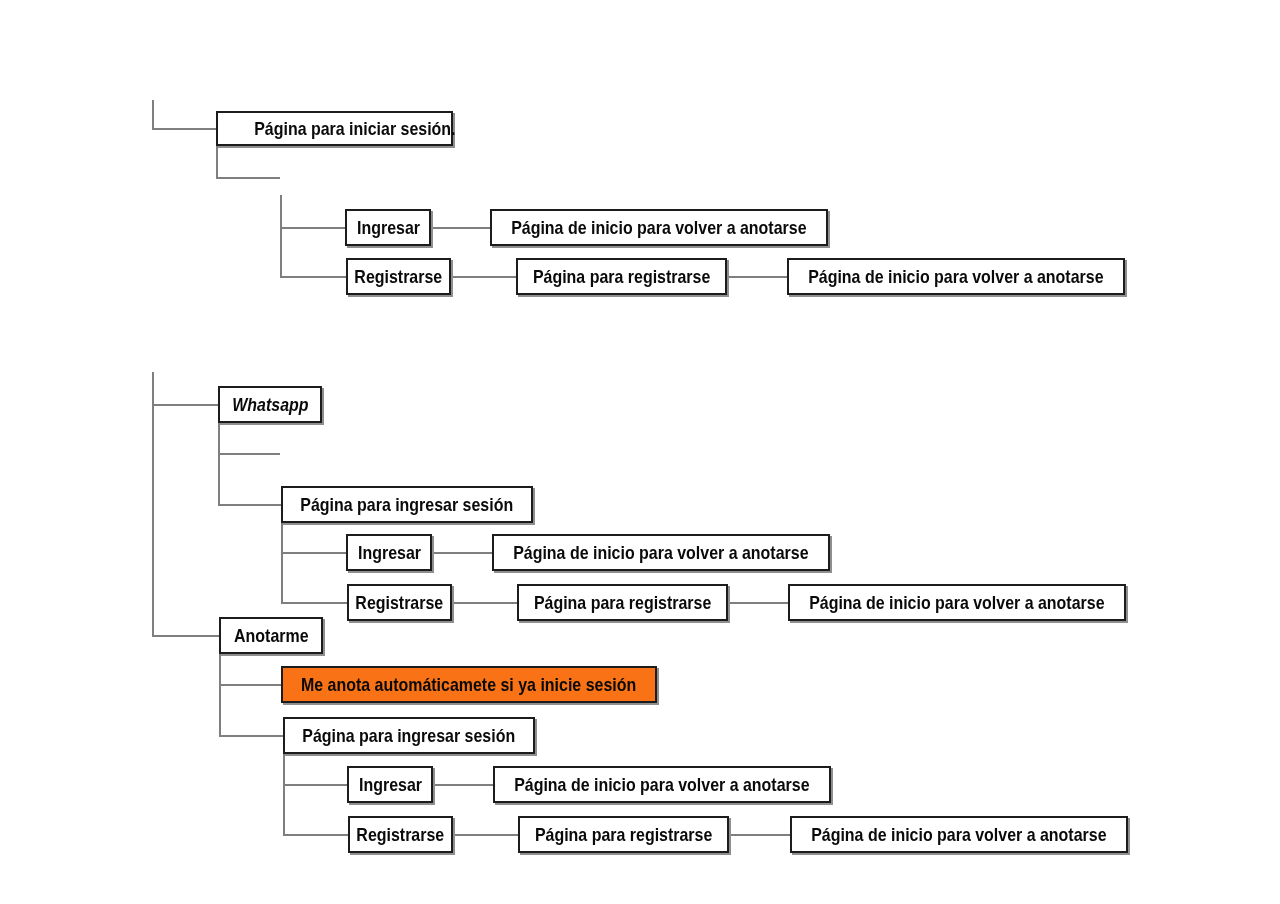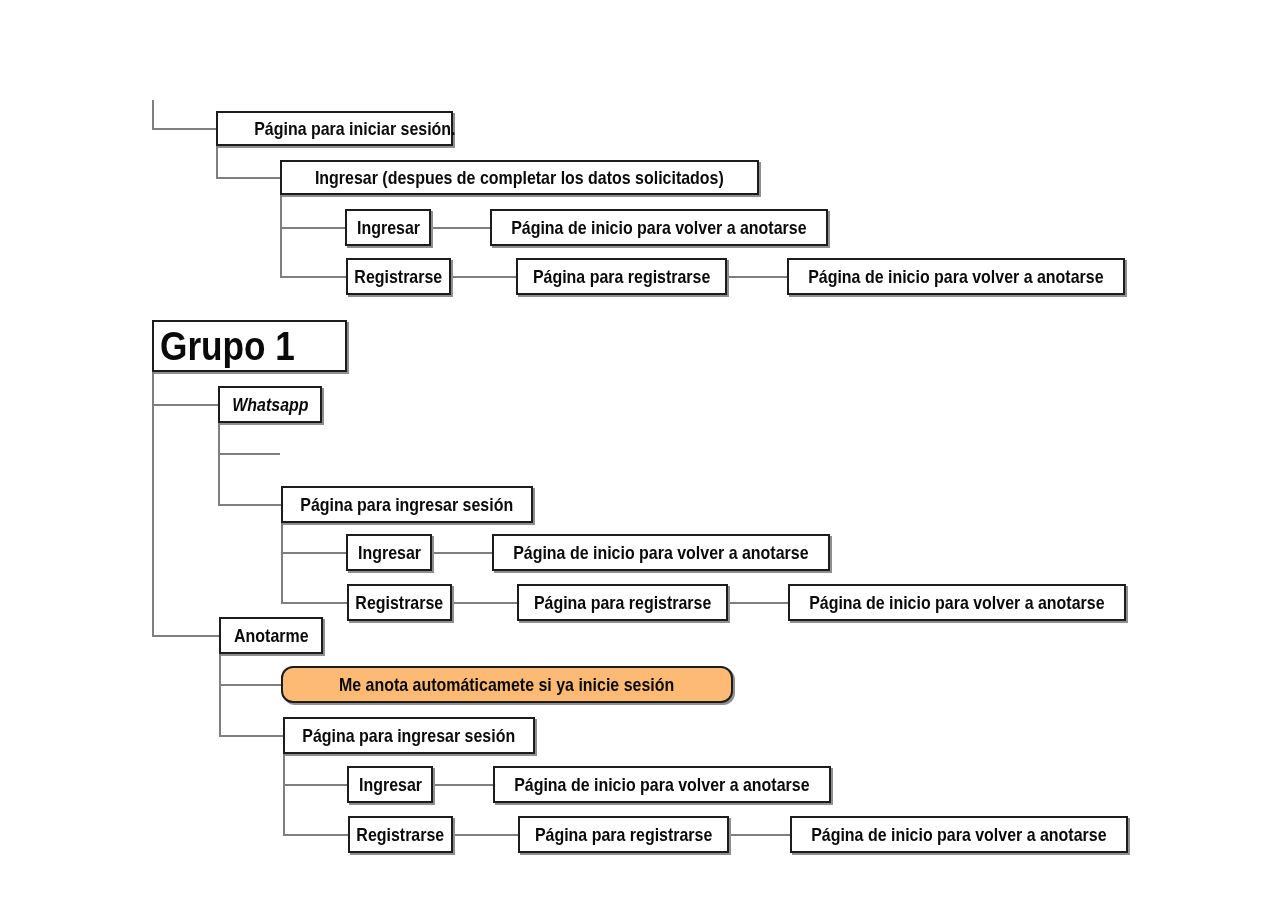--- a/index.html
+++ b/index.html
@@ -89,40 +89,34 @@
     <div class="seg" style="left: 283px; top: 754px; width: 2px; height: 32px; background: rgb(127, 127, 127);"></div>
     <div class="seg" style="left: 283px; top: 784px; width: 64px; height: 2px; background: rgb(127, 127, 127);"></div>
     <div class="seg" style="left: 433px; top: 784px; width: 60px; height: 2px; background: rgb(127, 127, 127);"></div>
     <div class="seg" style="left: 283px; top: 754px; width: 2px; height: 82px; background: rgb(127, 127, 127);"></div>
     <div class="seg" style="left: 283px; top: 834px; width: 65px; height: 2px; background: rgb(127, 127, 127);"></div>
     <div class="seg" style="left: 453px; top: 834px; width: 65px; height: 2px; background: rgb(127, 127, 127);"></div>
     <div class="seg" style="left: 729px; top: 834px; width: 61px; height: 2px; background: rgb(127, 127, 127);"></div>
     <div class="node" style="left: 216px; top: 111px; width: 237px; height: 35px; background: rgb(255, 255, 255); border-color: rgb(28, 28, 28); padding-left: 48px;">
       <span class="lbl" style="color: rgb(10, 10, 10);">Página para iniciar sesión.</span>
     </div>
-    <div class="node" style="left: 280px; top: 160px; width: 479px; height: 35px; background: rgb(255, 255, 255); border-color: rgb(28, 28, 28);">
-      <span class="lbl" style="color: rgb(10, 10, 10);">Ingresar (despues de completar los datos solicitados)</span>
-    </div>
     <div class="node" style="left: 345px; top: 209px; width: 86px; height: 37px; background: rgb(255, 255, 255); border-color: rgb(28, 28, 28);">
       <span class="lbl" style="color: rgb(10, 10, 10);">Ingresar</span>
     </div>
     <div class="node" style="left: 490px; top: 209px; width: 338px; height: 37px; background: rgb(255, 255, 255); border-color: rgb(28, 28, 28);">
       <span class="lbl" style="color: rgb(10, 10, 10);">Página de inicio para volver a anotarse</span>
     </div>
     <div class="node" style="left: 346px; top: 258px; width: 105px; height: 37px; background: rgb(255, 255, 255); border-color: rgb(28, 28, 28);">
       <span class="lbl" style="color: rgb(10, 10, 10);">Registrarse</span>
     </div>
     <div class="node" style="left: 516px; top: 258px; width: 211px; height: 37px; background: rgb(255, 255, 255); border-color: rgb(28, 28, 28);">
       <span class="lbl" style="color: rgb(10, 10, 10);">Página para registrarse</span>
     </div>
     <div class="node" style="left: 787px; top: 258px; width: 338px; height: 37px; background: rgb(255, 255, 255); border-color: rgb(28, 28, 28);">
       <span class="lbl" style="color: rgb(10, 10, 10);">Página de inicio para volver a anotarse</span>
-    </div>
-    <div class="node title" style="left: 152px; top: 320px; width: 195px; height: 52px; background: rgb(255, 255, 255); border-color: rgb(28, 28, 28);">
-      <span class="lbl" style="color: rgb(10, 10, 10);">Grupo 1</span>
     </div>
     <div class="node" style="left: 218px; top: 386px; width: 104px; height: 37px; background: rgb(255, 255, 255); border-color: rgb(28, 28, 28); font-style: italic;">
       <span class="lbl" style="color: rgb(10, 10, 10);">Whatsapp</span>
     </div>
     <div class="node" style="left: 281px; top: 486px; width: 252px; height: 37px; background: rgb(255, 255, 255); border-color: rgb(28, 28, 28);">
       <span class="lbl" style="color: rgb(10, 10, 10);">Página para ingresar sesión</span>
     </div>
     <div class="node" style="left: 346px; top: 534px; width: 86px; height: 37px; background: rgb(255, 255, 255); border-color: rgb(28, 28, 28);">
       <span class="lbl" style="color: rgb(10, 10, 10);">Ingresar</span>
     </div>
@@ -134,21 +128,21 @@
     </div>
     <div class="node" style="left: 517px; top: 584px; width: 211px; height: 37px; background: rgb(255, 255, 255); border-color: rgb(28, 28, 28);">
       <span class="lbl" style="color: rgb(10, 10, 10);">Página para registrarse</span>
     </div>
     <div class="node" style="left: 788px; top: 584px; width: 338px; height: 37px; background: rgb(255, 255, 255); border-color: rgb(28, 28, 28);">
       <span class="lbl" style="color: rgb(10, 10, 10);">Página de inicio para volver a anotarse</span>
     </div>
     <div class="node" style="left: 219px; top: 617px; width: 104px; height: 37px; background: rgb(255, 255, 255); border-color: rgb(28, 28, 28);">
       <span class="lbl" style="color: rgb(10, 10, 10);">Anotarme</span>
     </div>
-    <div class="node" style="left: 281px; top: 666px; width: 452px; height: 37px; background: #fdba74; border-color: rgb(28, 28, 28); border-radius: 12px;">
+    <div class="node" style="left: 281px; top: 666px; width: 376px; height: 37px; background: #f97316; border-color: rgb(28, 28, 28);">
       <span class="lbl" style="color: rgb(10, 10, 10);">Me anota automáticamete si ya inicie sesión</span>
     </div>
     <div class="node" style="left: 283px; top: 717px; width: 252px; height: 37px; background: rgb(255, 255, 255); border-color: rgb(28, 28, 28);">
       <span class="lbl" style="color: rgb(10, 10, 10);">Página para ingresar sesión</span>
     </div>
     <div class="node" style="left: 347px; top: 766px; width: 86px; height: 37px; background: rgb(255, 255, 255); border-color: rgb(28, 28, 28);">
       <span class="lbl" style="color: rgb(10, 10, 10);">Ingresar</span>
     </div>
     <div class="node" style="left: 493px; top: 766px; width: 338px; height: 37px; background: rgb(255, 255, 255); border-color: rgb(28, 28, 28);">
       <span class="lbl" style="color: rgb(10, 10, 10);">Página de inicio para volver a anotarse</span>

